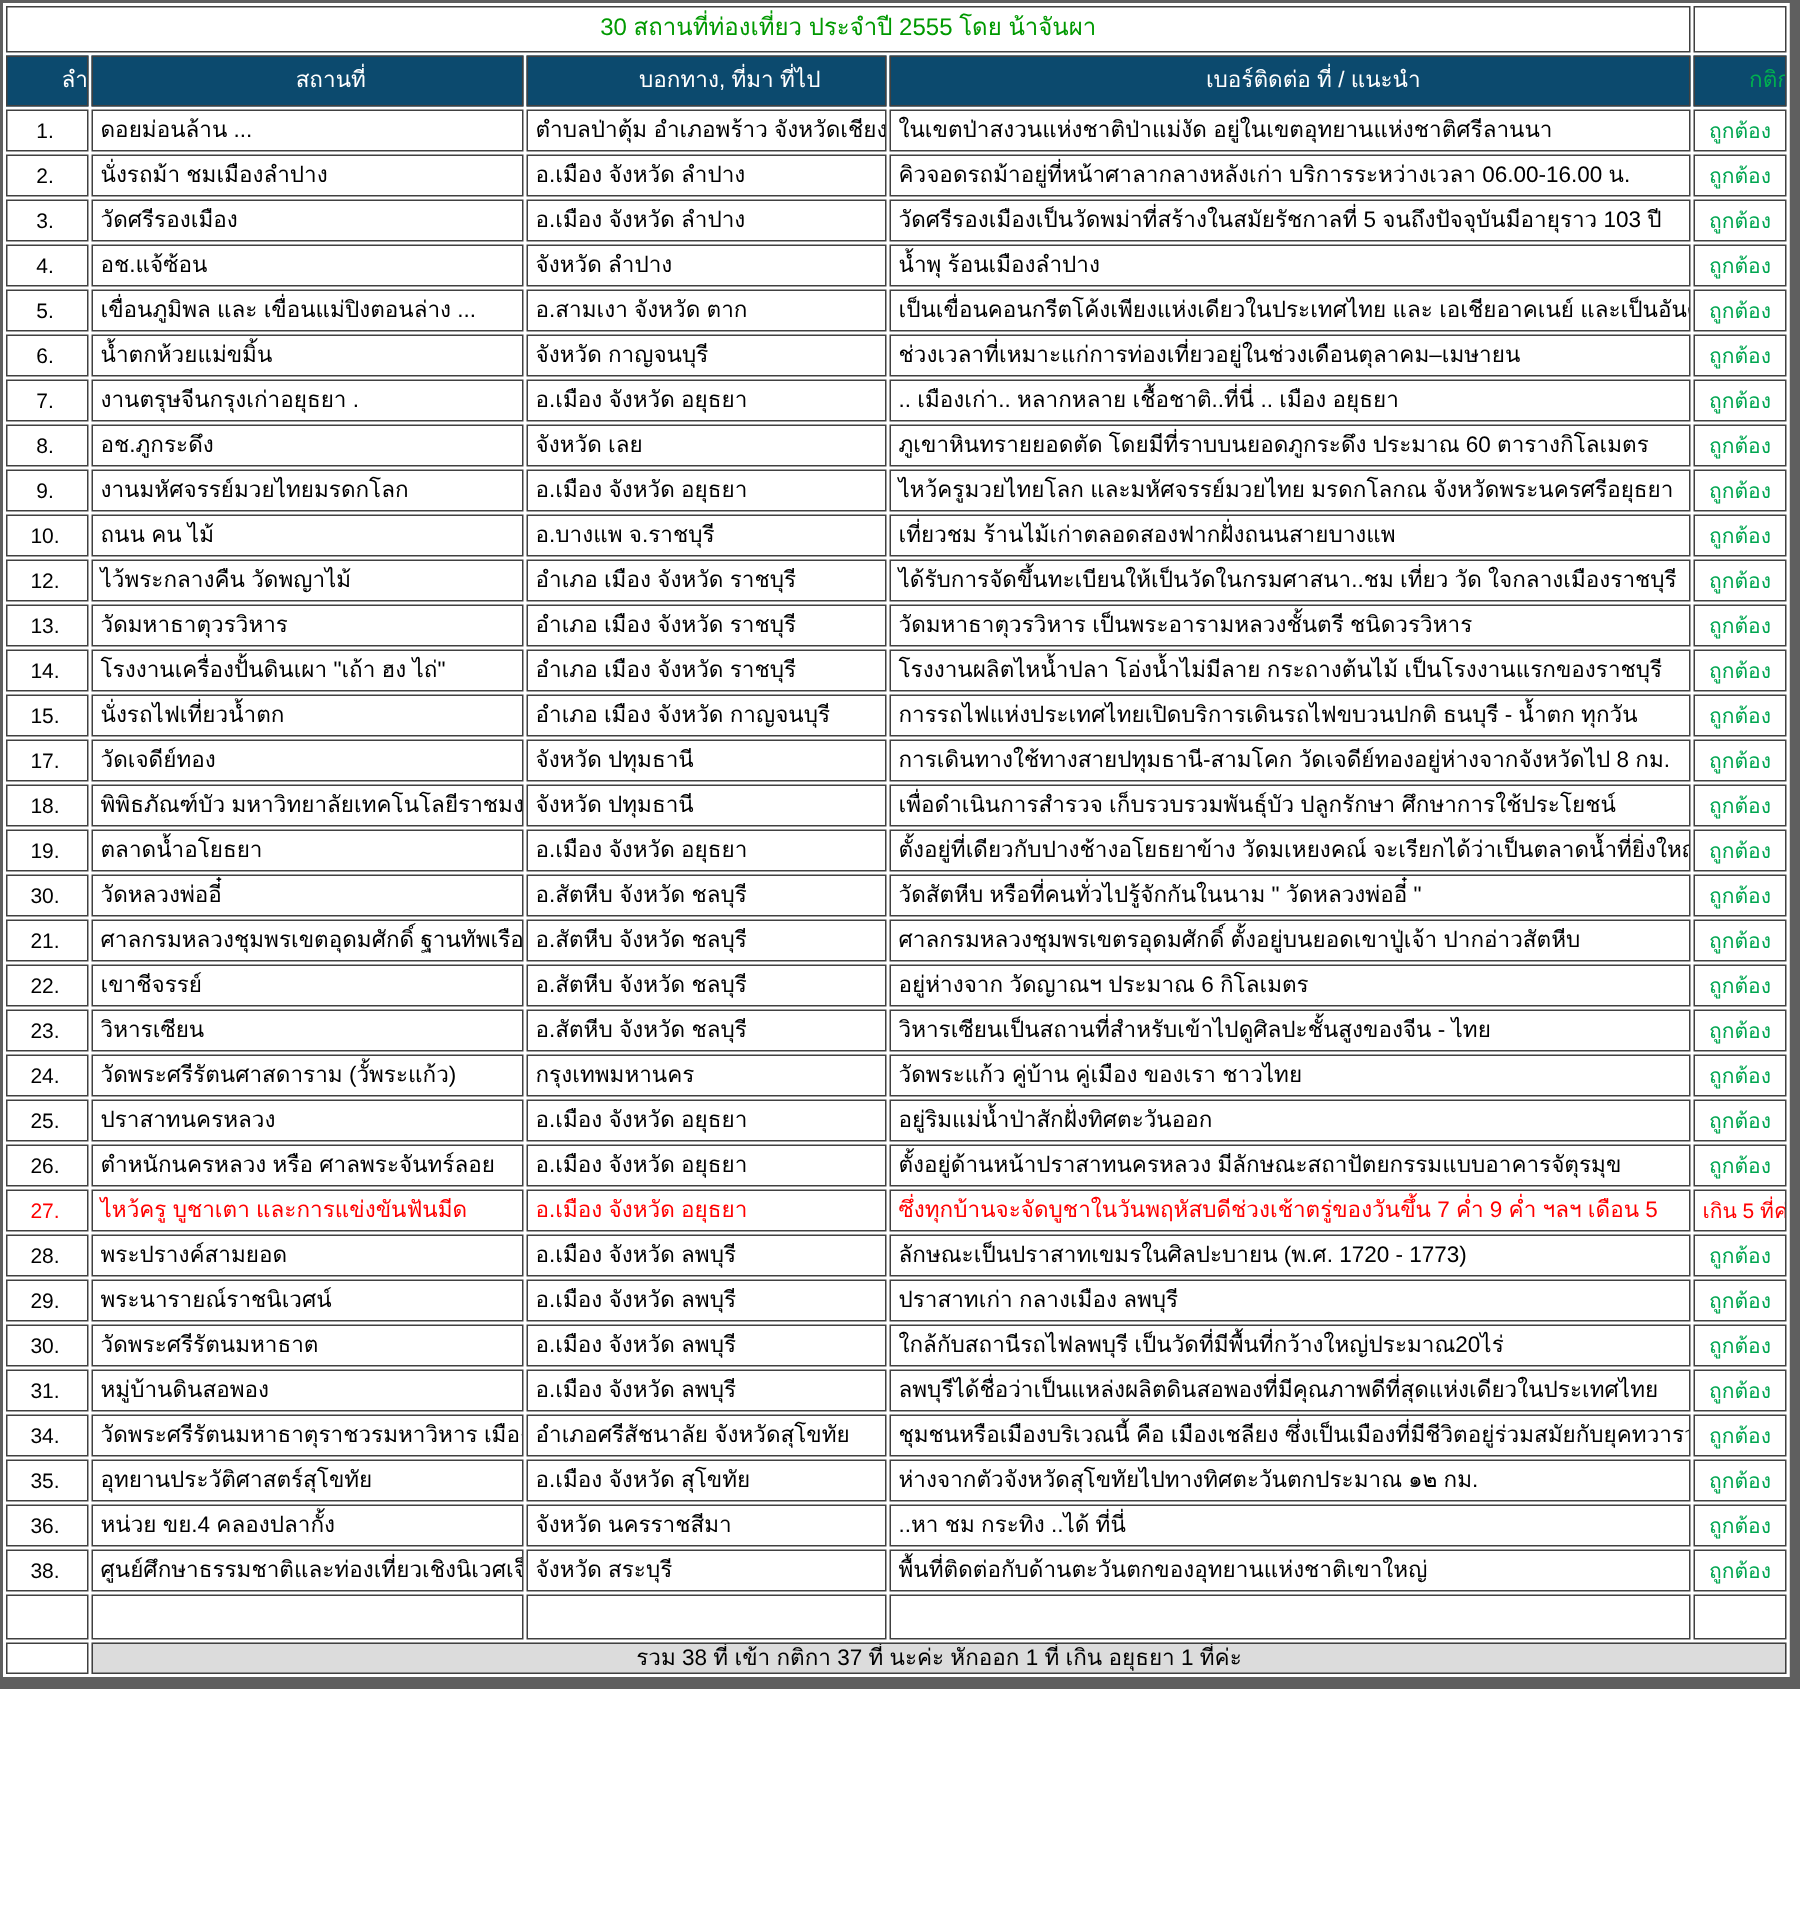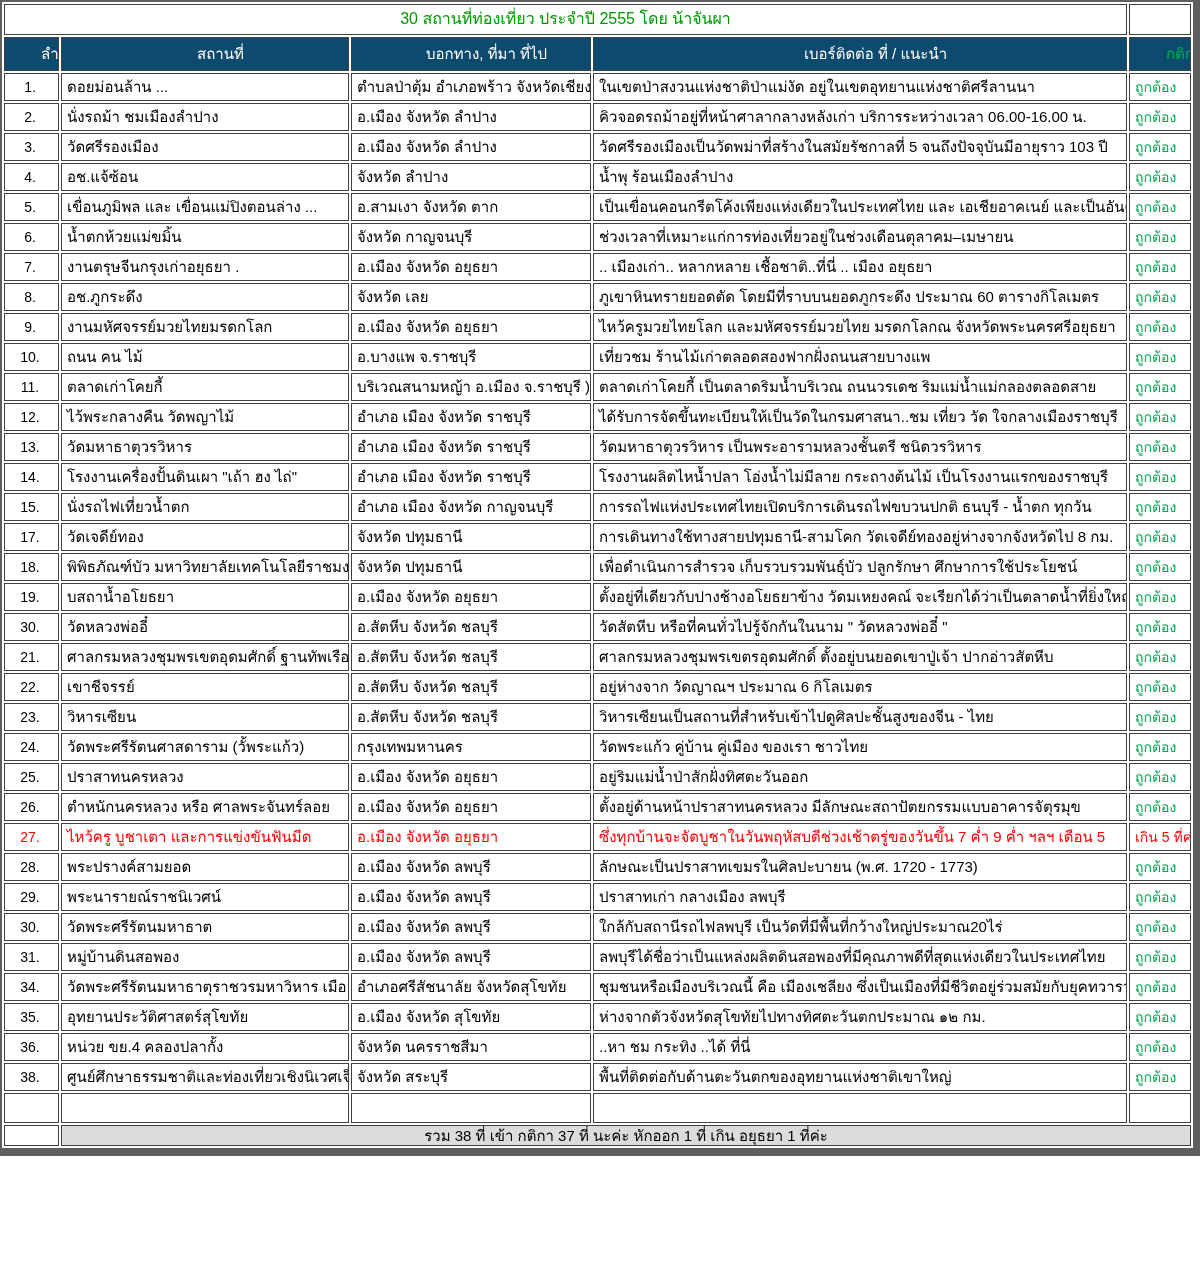--- a/index.html
+++ b/index.html
@@ -42,21 +42,21 @@
     height:34px;
     background:#0c4a6e;
     color:#ffffff;
     text-align:center;
     font-size:15px;
     padding-left:36px;
   }
   tr.header-row th.h-status{color:#00B050;}
   tbody td{height:28px;}
   td.c-seq{text-align:center;font-size:14px;padding-right:8px;}
-  td.c-status{color:#00A651;font-size:14px;}
+  td.c-status{text-align:center;color:#00A651;font-size:14px;}
   tr.alert td{color:#FF0000;}
   tr.alert td.c-status{color:#FF0000;}
   tr.empty-row td{height:30px;}
   tr.footer-row td{height:17px;}
   td.footer-left{background:#ffffff;}
   td.footer-main{
     background:#DCDCDC;
     text-align:center;
     color:#000000;
     font-size:15px;
@@ -152,27 +152,20 @@
           <td class="c-status">ถูกต้อง</td>
         </tr>
         <tr>
           <td class="c-seq">10.</td>
           <td>ถนน คน ไม้</td>
           <td>อ.บางแพ จ.ราชบุรี</td>
           <td>เที่ยวชม ร้านไม้เก่าตลอดสองฟากฝั่งถนนสายบางแพ</td>
           <td class="c-status">ถูกต้อง</td>
         </tr>
         <tr>
-          <td class="c-seq">11.</td>
-          <td>ตลาดเก่าโคยกี้</td>
-          <td>บริเวณสนามหญ้า อ.เมือง จ.ราชบุรี )</td>
-          <td>ตลาดเก่าโคยกี้ เป็นตลาดริมน้ำบริเวณ ถนนวรเดช ริมแม่น้ำแม่กลองตลอดสาย</td>
-          <td class="c-status">ถูกต้อง</td>
-        </tr>
-        <tr>
           <td class="c-seq">12.</td>
           <td>ไว้พระกลางคืน วัดพญาไม้</td>
           <td>อำเภอ เมือง จังหวัด ราชบุรี</td>
           <td>ได้รับการจัดขึ้นทะเบียนให้เป็นวัดในกรมศาสนา..ชม เที่ยว วัด ใจกลางเมืองราชบุรี</td>
           <td class="c-status">ถูกต้อง</td>
         </tr>
         <tr>
           <td class="c-seq">13.</td>
           <td>วัดมหาธาตุวรวิหาร</td>
           <td>อำเภอ เมือง จังหวัด ราชบุรี</td>
@@ -202,21 +195,21 @@
         </tr>
         <tr>
           <td class="c-seq">18.</td>
           <td>พิพิธภัณฑ์บัว มหาวิทยาลัยเทคโนโลยีราชมงคลธัญบุรี</td>
           <td>จังหวัด ปทุมธานี</td>
           <td>เพื่อดำเนินการสำรวจ เก็บรวบรวมพันธุ์บัว ปลูกรักษา ศึกษาการใช้ประโยชน์</td>
           <td class="c-status">ถูกต้อง</td>
         </tr>
         <tr>
           <td class="c-seq">19.</td>
-          <td>บสถาน้ำอโยธยา</td>
+          <td>ตลาดน้ำอโยธยา</td>
           <td>อ.เมือง จังหวัด อยุธยา</td>
           <td>ตั้งอยู่ที่เดียวกับปางช้างอโยธยาข้าง วัดมเหยงคณ์ จะเรียกได้ว่าเป็นตลาดน้ำที่ยิ่งใหญ่ที่สุดในเมืองอยุธยา</td>
           <td class="c-status">ถูกต้อง</td>
         </tr>
         <tr>
           <td class="c-seq">30.</td>
           <td>วัดหลวงพ่ออี๋</td>
           <td>อ.สัตหีบ จังหวัด ชลบุรี</td>
           <td>วัดสัตหีบ หรือที่คนทั่วไปรู้จักกันในนาม " วัดหลวงพ่ออี๋ "</td>
           <td class="c-status">ถูกต้อง</td>

